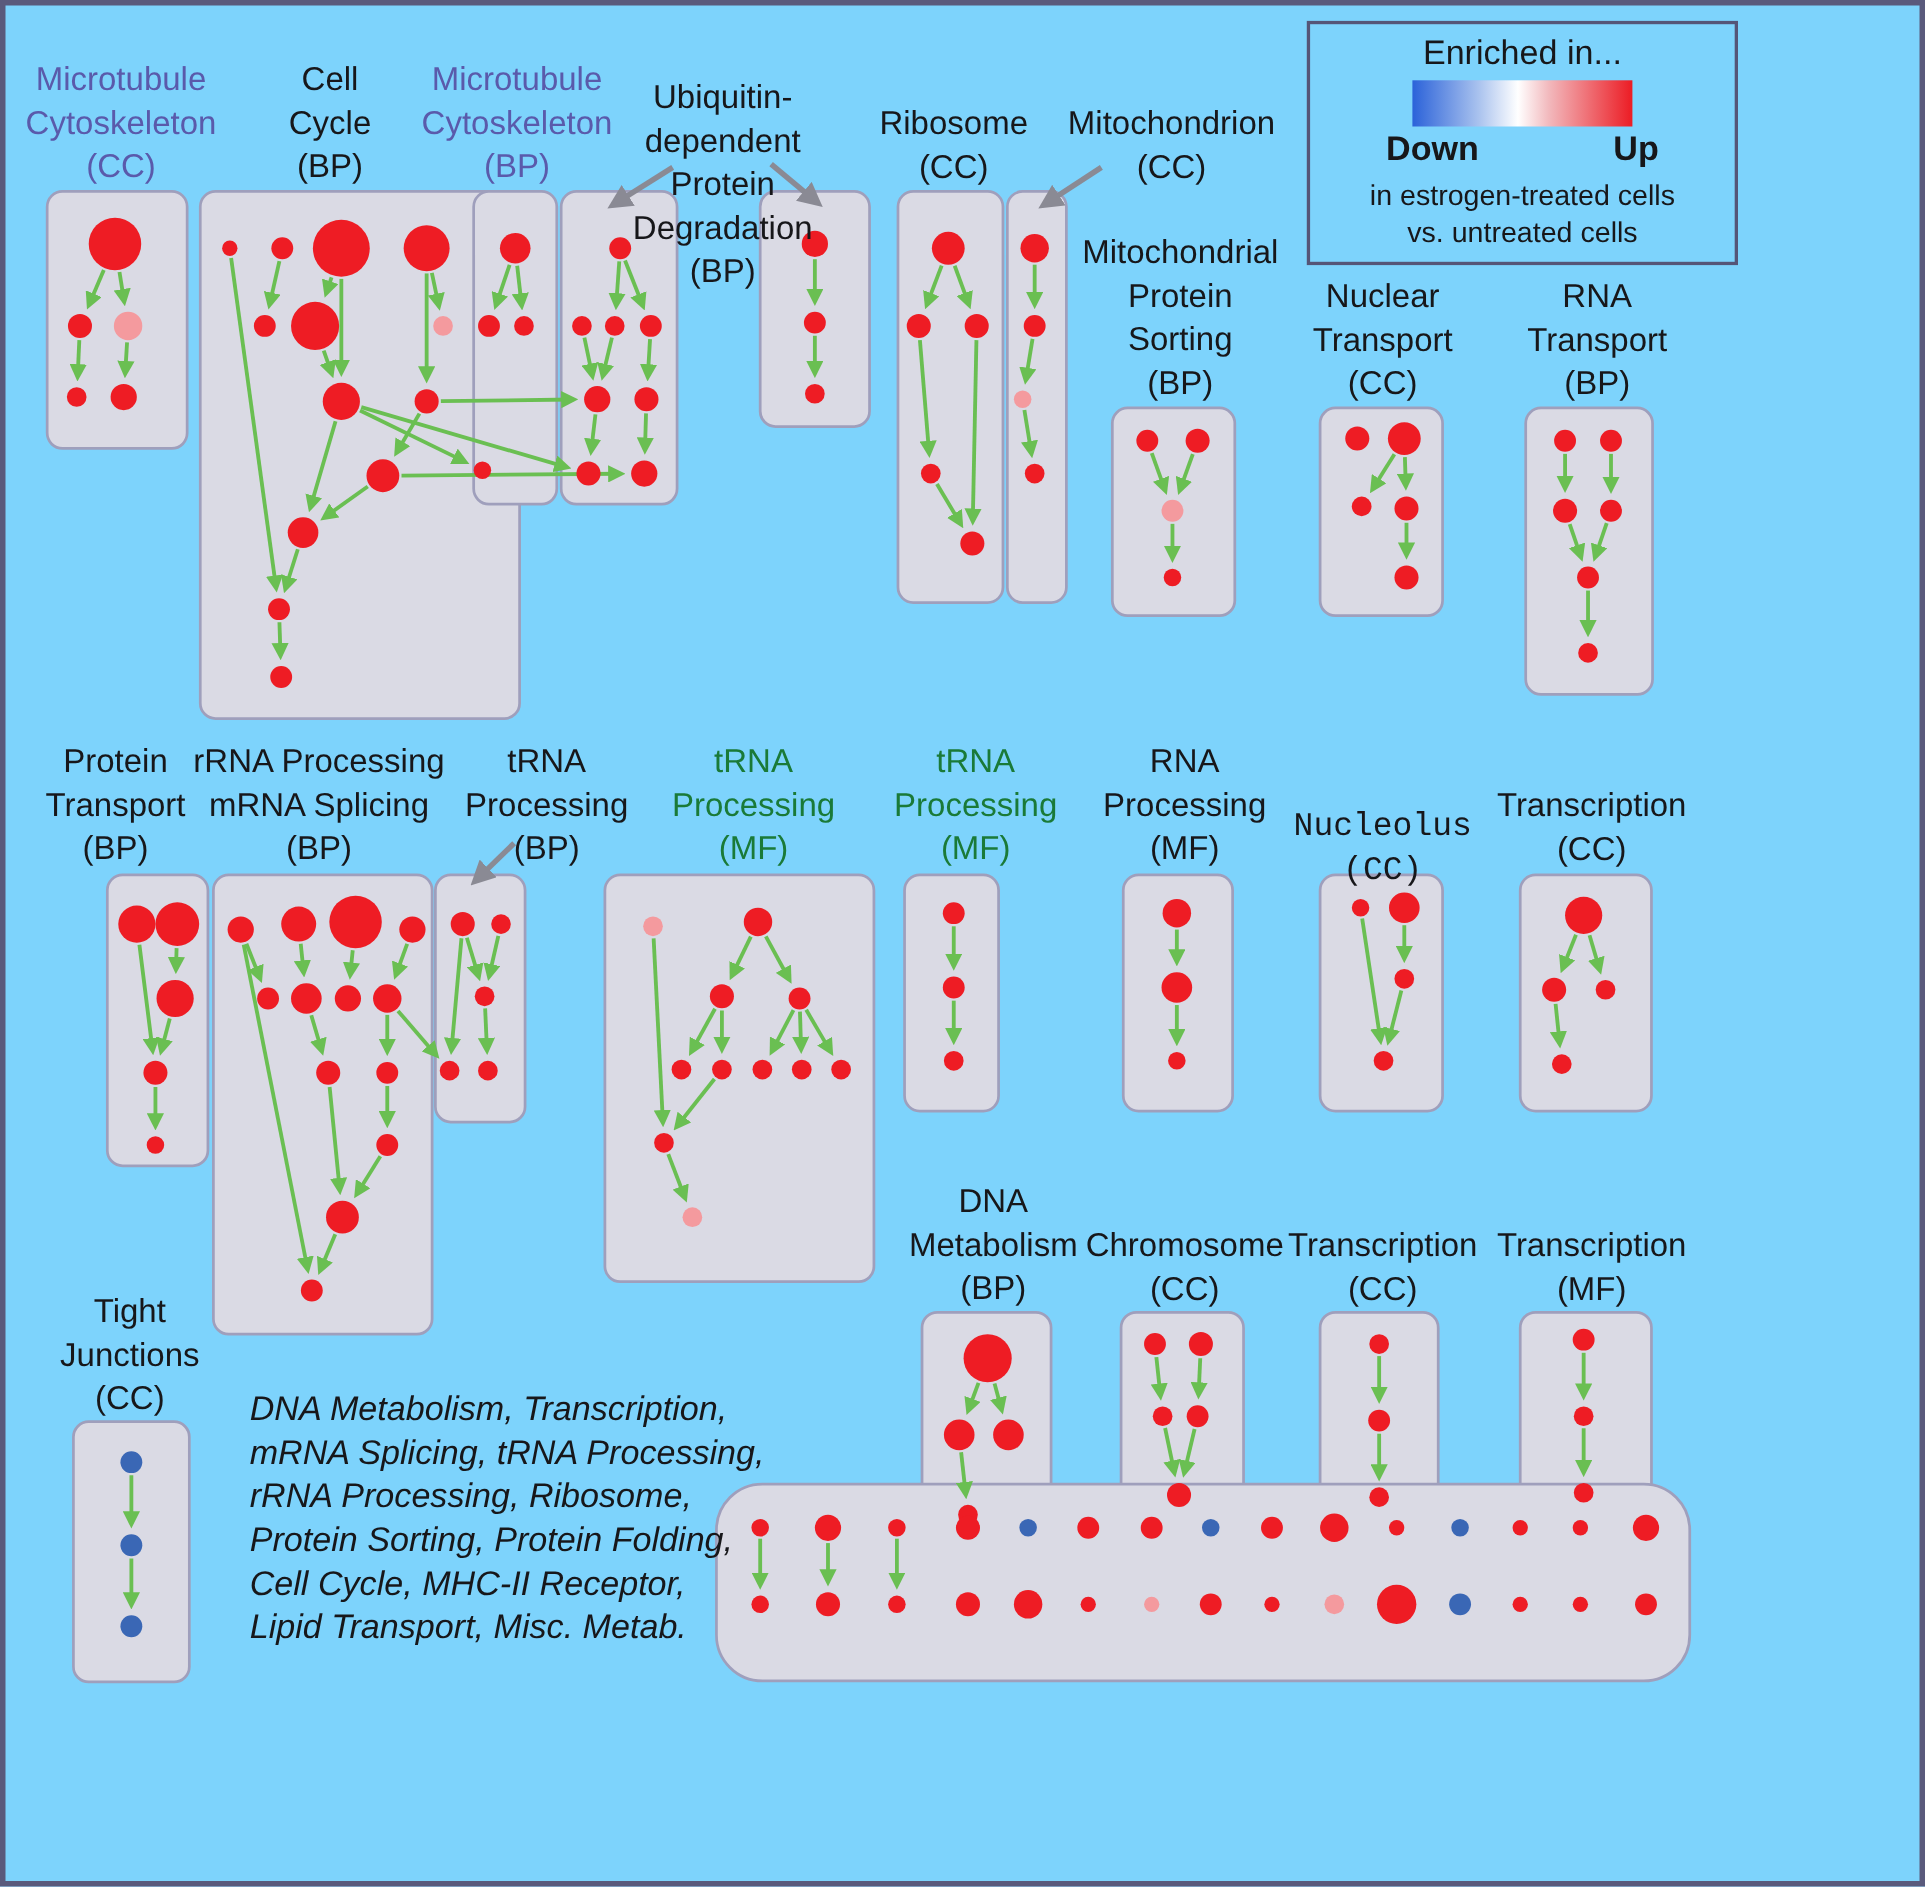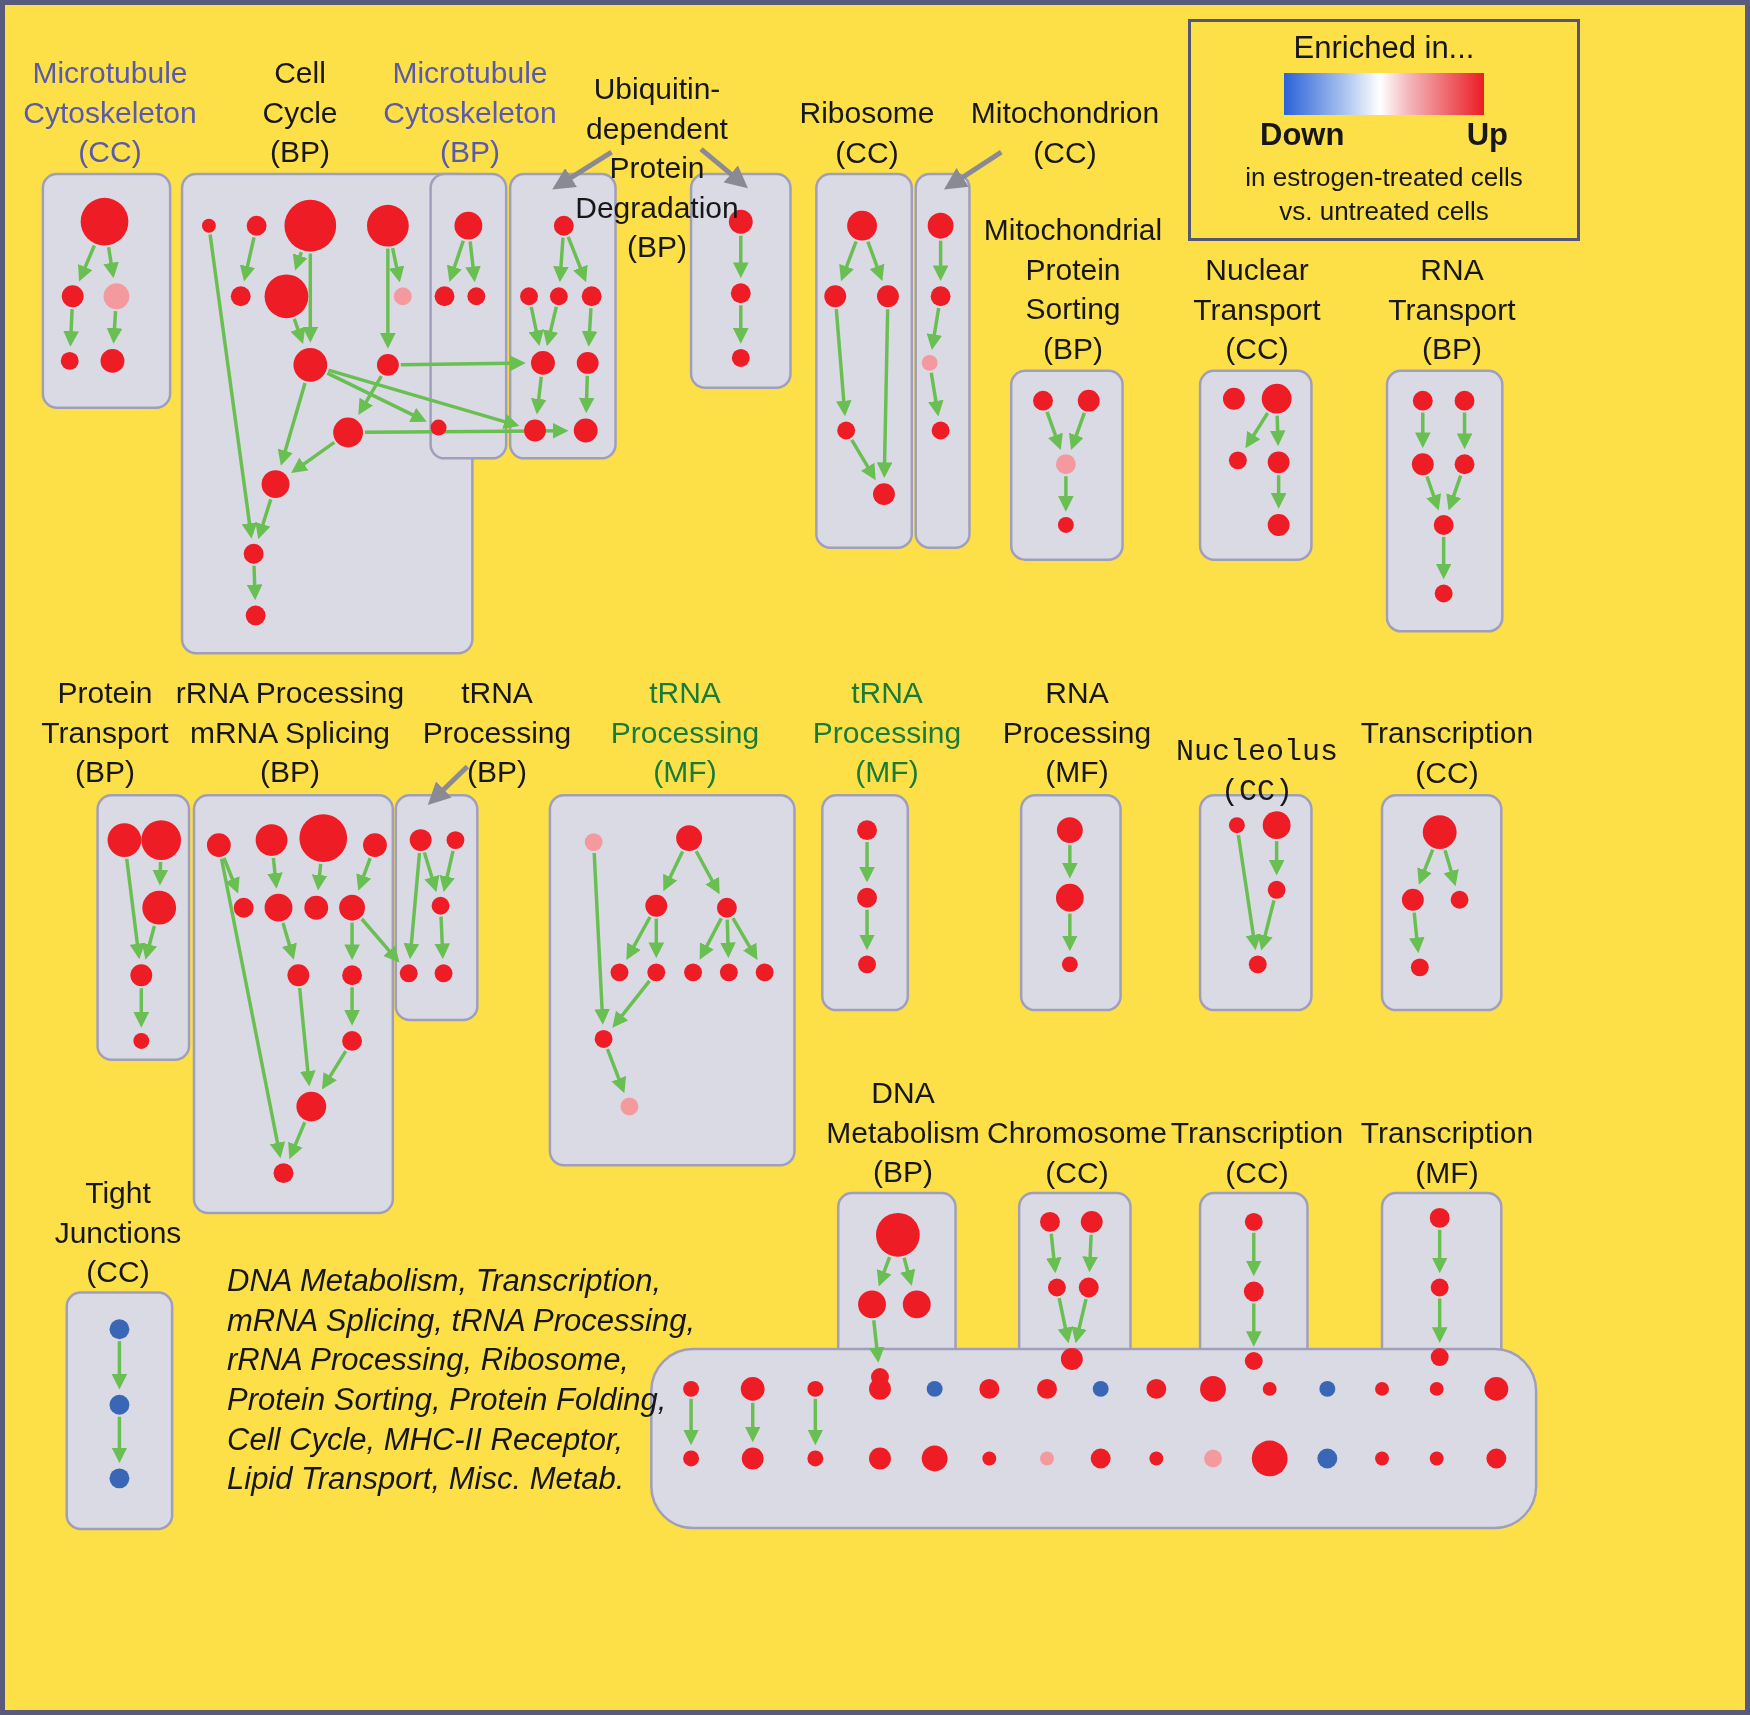--- a/index.html
+++ b/index.html
@@ -1,18 +1,18 @@
 <!DOCTYPE html>
 <html><head>
 <meta charset="utf-8">
 <style>
   html,body{margin:0;padding:0;background:#9a9ab4;}
   .figure{
     position:relative;width:1750px;height:1715px;box-sizing:border-box;
-    background:#fde047;border:5px solid #5a5a7c;overflow:hidden;
+    background:#7dd3fc;border:5px solid #5a5a7c;overflow:hidden;
     font-family:"Liberation Sans",sans-serif;color:#17171a;
   }
   #diagram{position:absolute;left:0;top:0;width:1740px;height:1705px;}
   #labels{position:absolute;left:0;top:0;width:100%;height:100%;pointer-events:none;}
   .cluster-label{
     position:absolute;transform:translateX(-50%);
     white-space:pre;text-align:center;
     font-size:30px;line-height:1.32;color:#17171a;
   }
   .cluster-label.blue{color:#5a5aab;}

